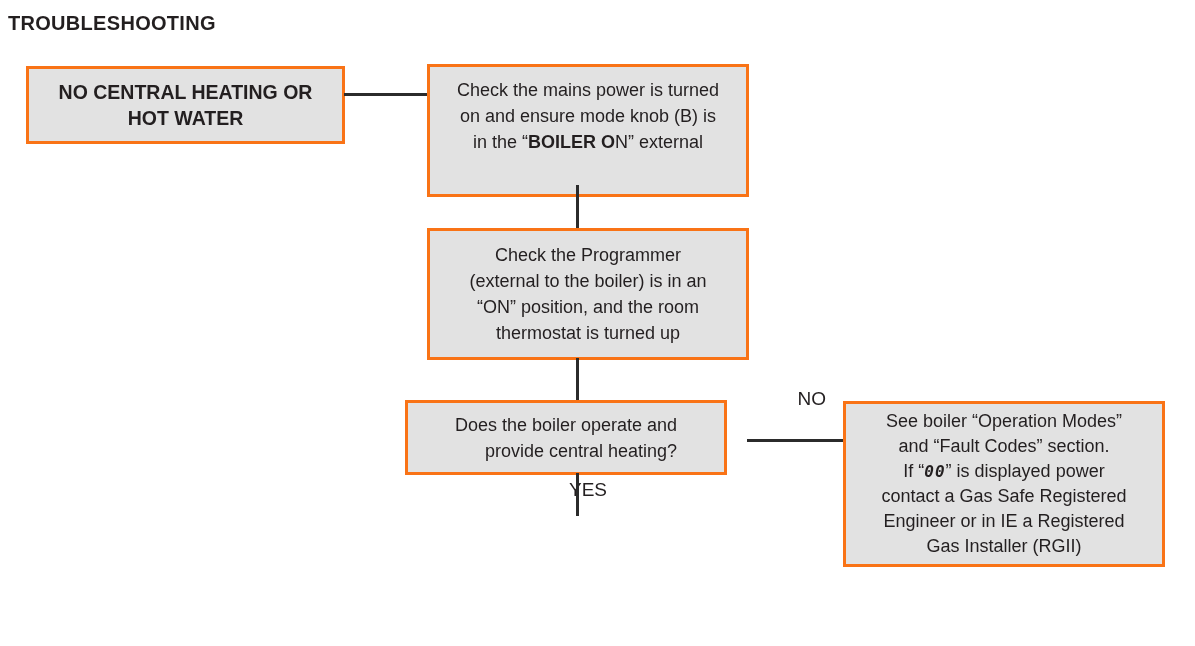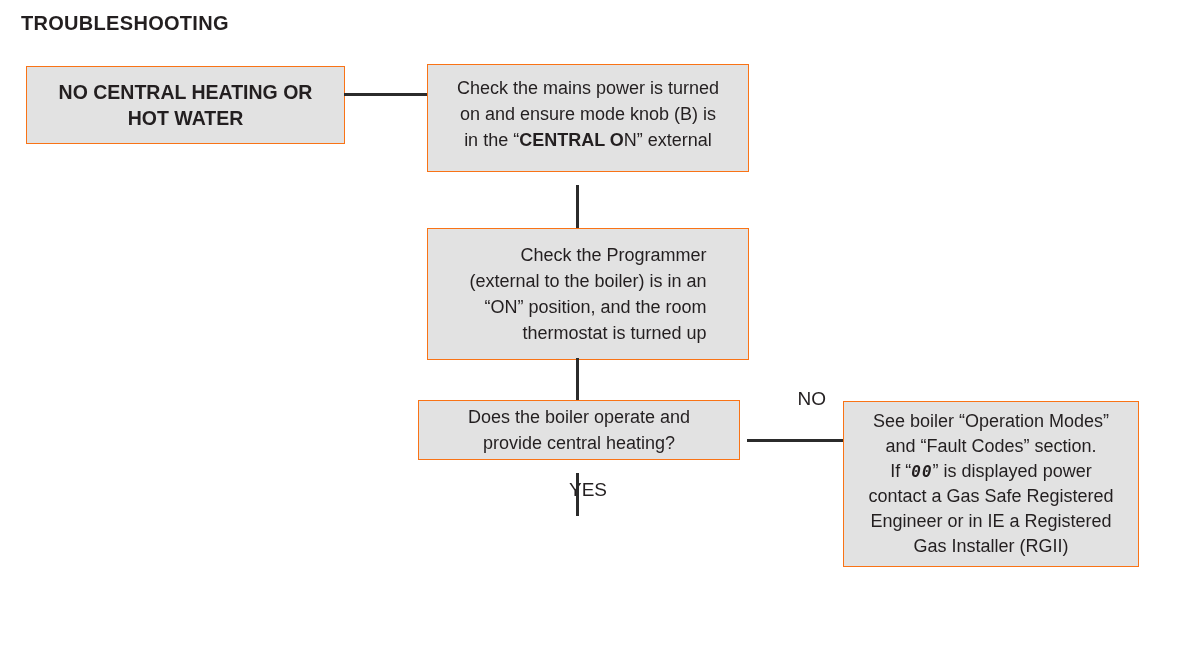--- a/index.html
+++ b/index.html
@@ -7,45 +7,45 @@
   body {
     width: 1195px; height: 646px;
     font-family: "Liberation Sans", sans-serif;
     color: #231f20;
     position: relative;
     overflow: hidden;
   }
   .canvas { position: relative; width: 1195px; height: 646px; background: #ffffff; }
 
   .page-title {
-    position: absolute; left: 21px; top: 12px;
+    position: absolute; left: 8px; top: 12px;
     font-size: 20px; font-weight: bold; letter-spacing: 0.3px;
   }
 
   .box {
     position: absolute;
     background: #e2e2e2;
-    border: 1px solid #f97316;
+    border: 3px solid #f97316;
     display: flex; align-items: center; justify-content: center;
     text-align: center;
     font-size: 18px; line-height: 26px;
   }
   .txt { white-space: pre-line; }
 
   #start-box {
     left: 26px; top: 66px; width: 319px; height: 78px;
     font-weight: bold; font-size: 19.5px; line-height: 26px;
   }
   #mains-box {
-    left: 427px; top: 64px; width: 322px; height: 108px;
+    left: 427px; top: 64px; width: 322px; height: 133px;
     align-items: flex-start; padding-top: 10px;
   }
-  #programmer-box { left: 427px; top: 228px; width: 322px; height: 132px; text-align: right; }
-  #question-box   { left: 418px; top: 400px; width: 322px; height: 60px; }
-  #fault-box      { left: 843px; top: 401px; width: 296px; height: 166px; line-height: 25px; }
+  #programmer-box { left: 427px; top: 228px; width: 322px; height: 132px; }
+  #question-box   { left: 405px; top: 400px; width: 322px; height: 75px; text-align: right; }
+  #fault-box      { left: 843px; top: 401px; width: 322px; height: 166px; line-height: 25px; }
   #time-box       { left: 427px; top: 513px; width: 322px; height: 103px; }
 
   .connector { position: absolute; background: #2b2b2b; }
   #conn-start-mains   { left: 344px; top: 93px;  width: 84px; height: 3px; }
   #conn-mains-prog    { left: 576px; top: 185px; width: 3px;  height: 45px; }
   #conn-prog-question { left: 576px; top: 358px; width: 3px;  height: 45px; }
   #conn-no            { left: 747px; top: 439px; width: 98px; height: 3px; }
   #conn-yes           { left: 576px; top: 473px; width: 3px;  height: 43px; }
 
   .branch-label { position: absolute; font-size: 19px; }
@@ -73,21 +73,21 @@
     <span class="txt">NO CENTRAL HEATING OR
 HOT WATER</span>
   </div>
 
   <div class="connector" id="conn-start-mains"></div>
 
   <div class="box" id="mains-box">
     <div>
       <span class="txt">Check the mains power is turned
 on and ensure mode knob (B) is</span><br>
-      <span>in the “</span><b>CENTRAL O</b><span>N” external</span>
+      <span>in the “</span><b>BOILER O</b><span>N” external</span>
     </div>
   </div>
 
   <div class="connector" id="conn-mains-prog"></div>
 
   <div class="box" id="programmer-box">
     <span class="txt">Check the Programmer
 (external to the boiler) is in an
 “ON” position, and the room
 thermostat is turned up</span>

